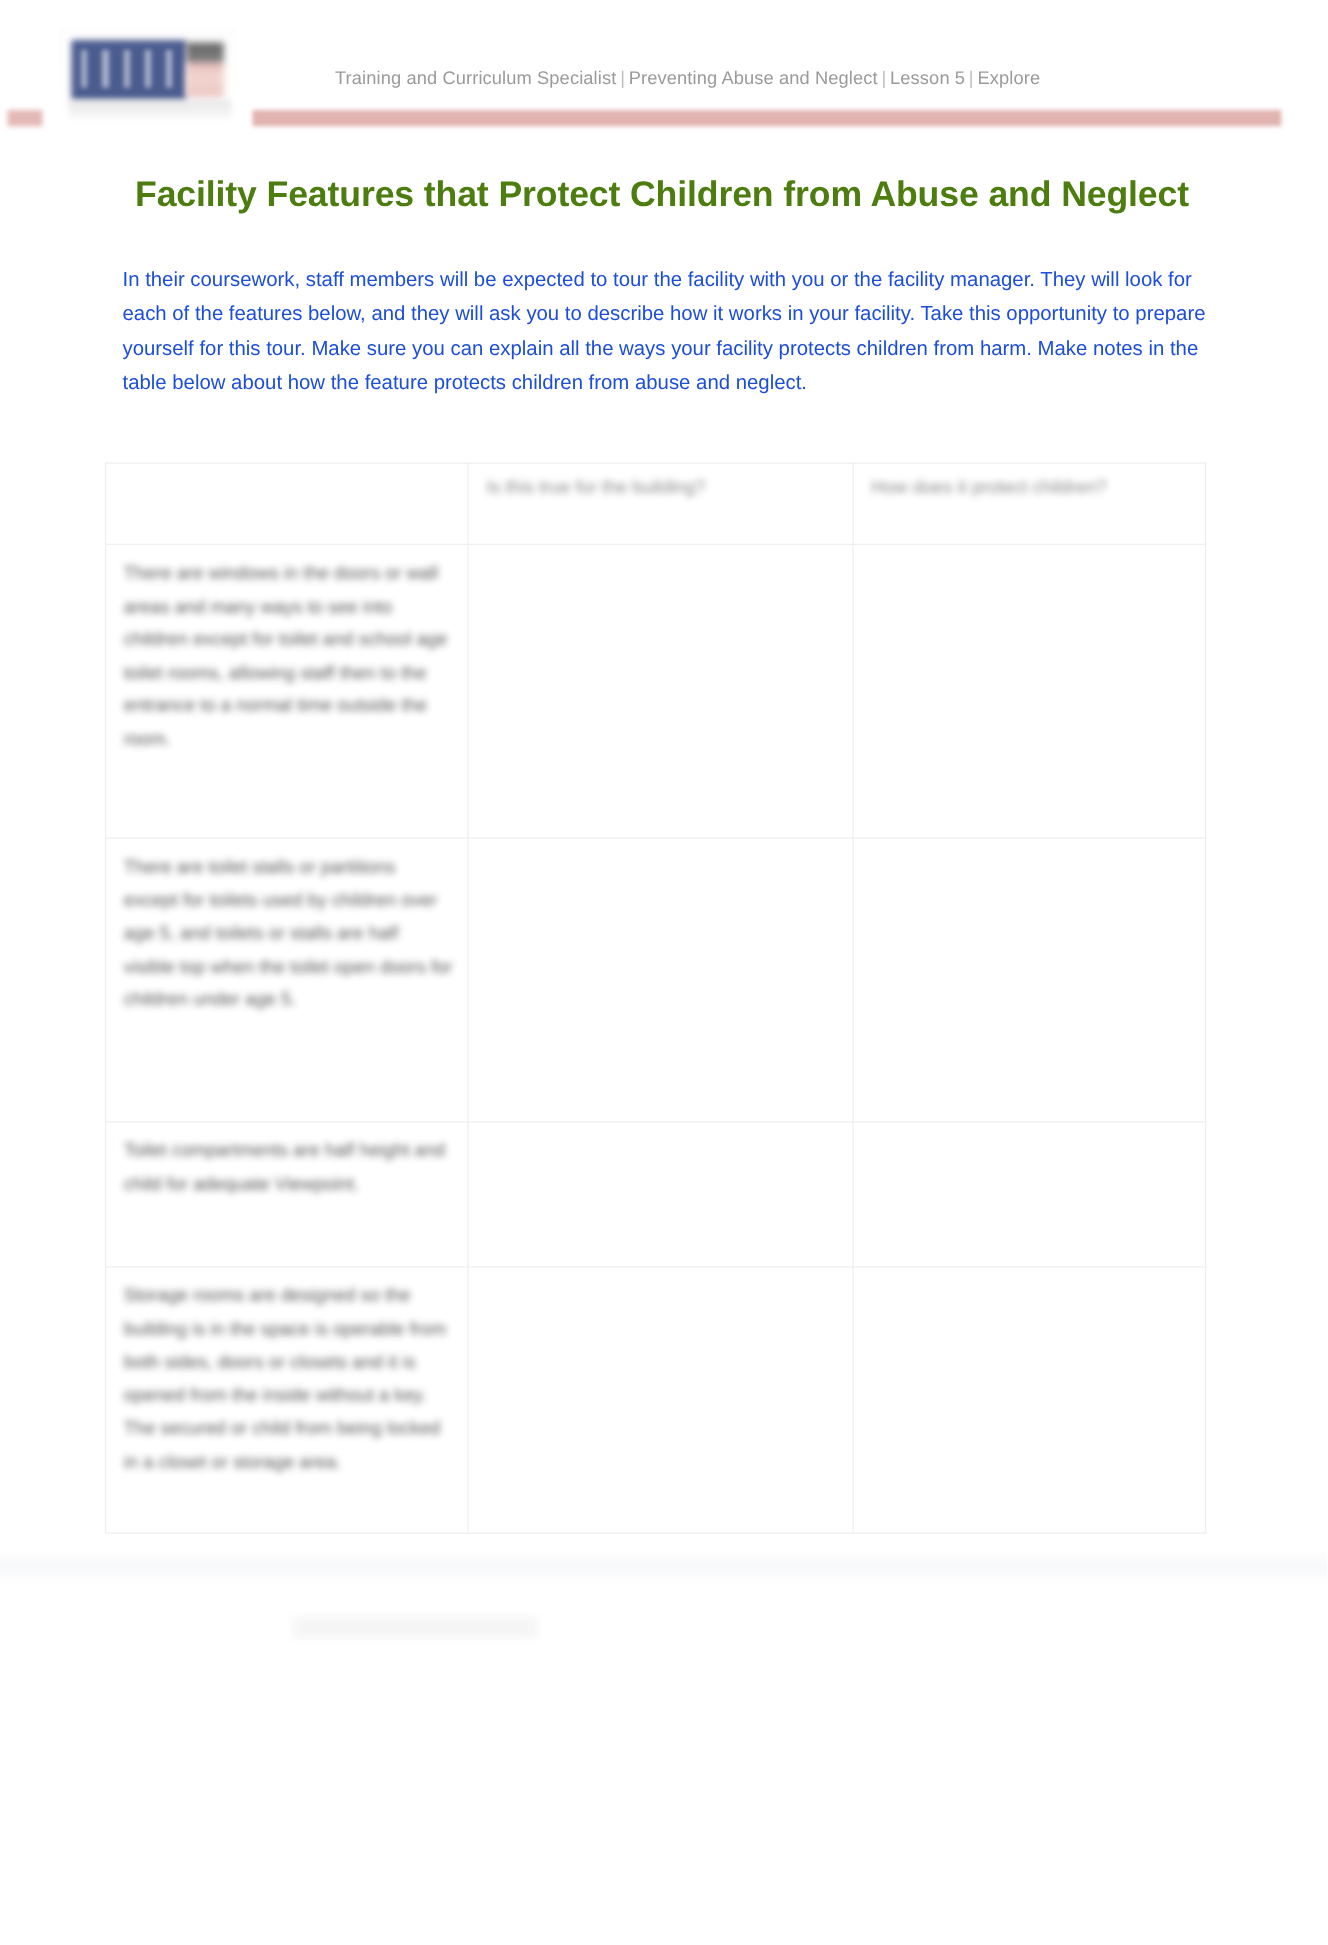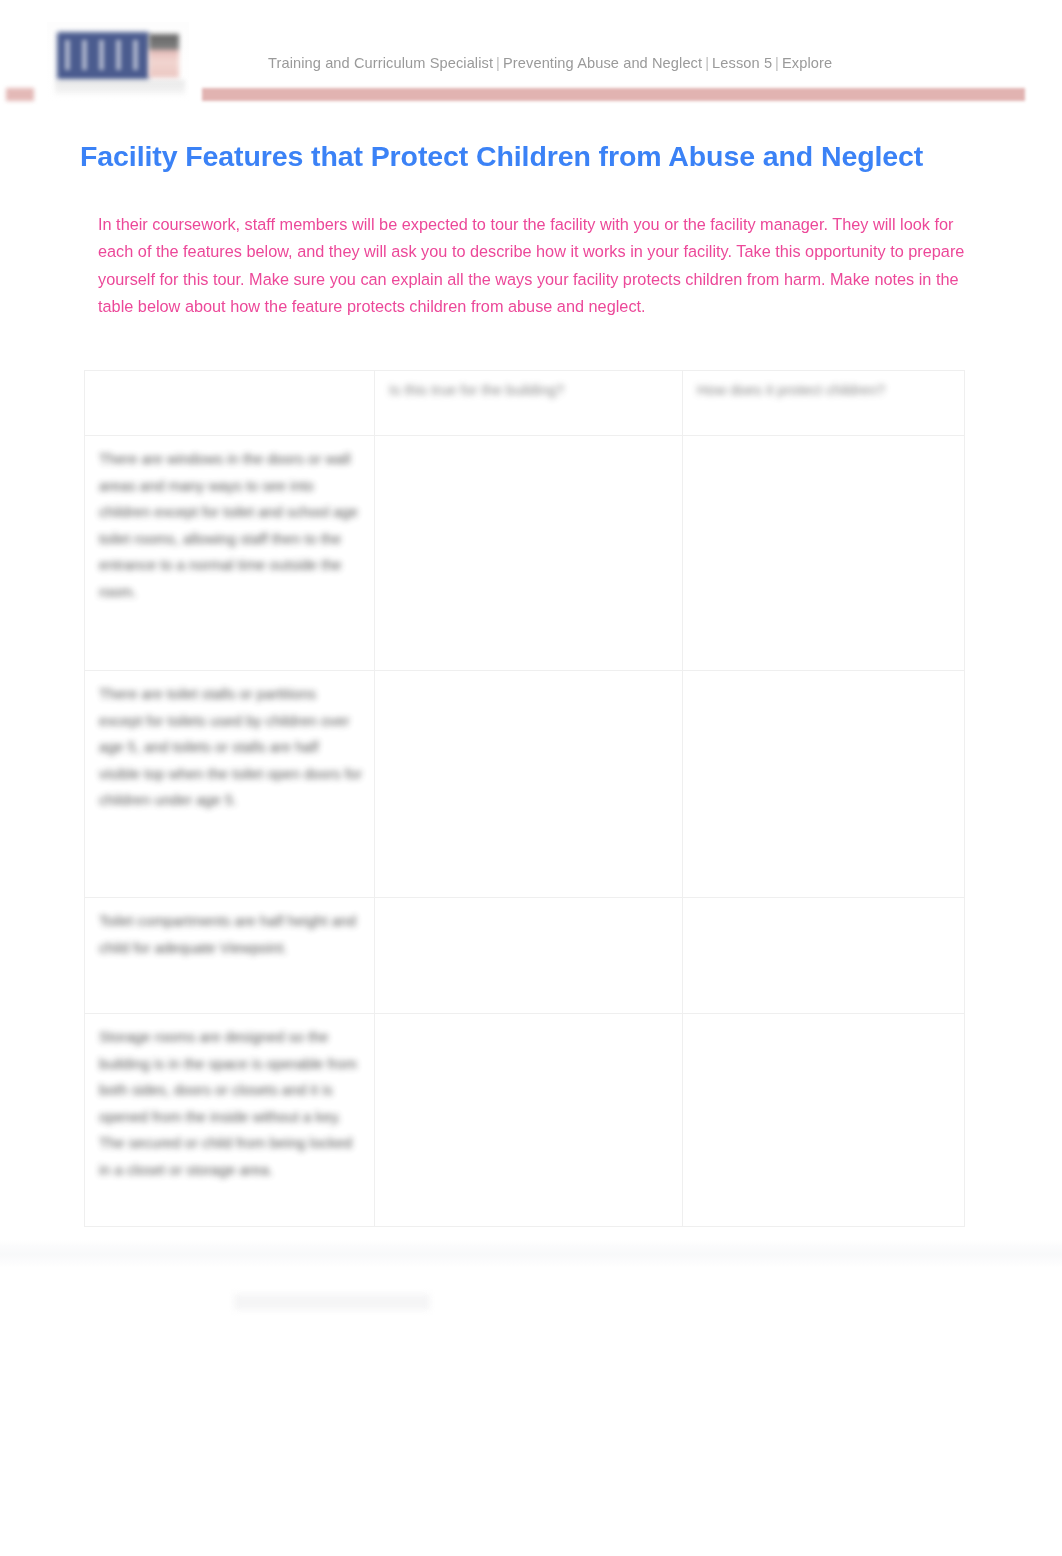--- a/index.html
+++ b/index.html
@@ -130,32 +130,32 @@
 
   
   .content {
     position: absolute;
     left: 0;
     top: 108px;
     width: 1062px;
   }
   .page-title {
     margin: 0;
-    padding: 32px 0 0 80px;
+    padding: 32px 0 0 108px;
     font-size: 28.5px;
     font-weight: bold;
-    color: #3b82f6;
+    color: #4d7c0f;
     letter-spacing: -.1px;
   }
   .intro {
     margin: 0;
     padding: 38px 88px 0 98px;
     font-size: 16.3px;
     line-height: 27.4px;
-    color: #ec4899;
+    color: #1d4ed8;
   }
 
   
   .tbl-wrap {
     position: absolute;
     left: 84px;
     top: 262px;
     width: 880px;
   }
   table.features {

